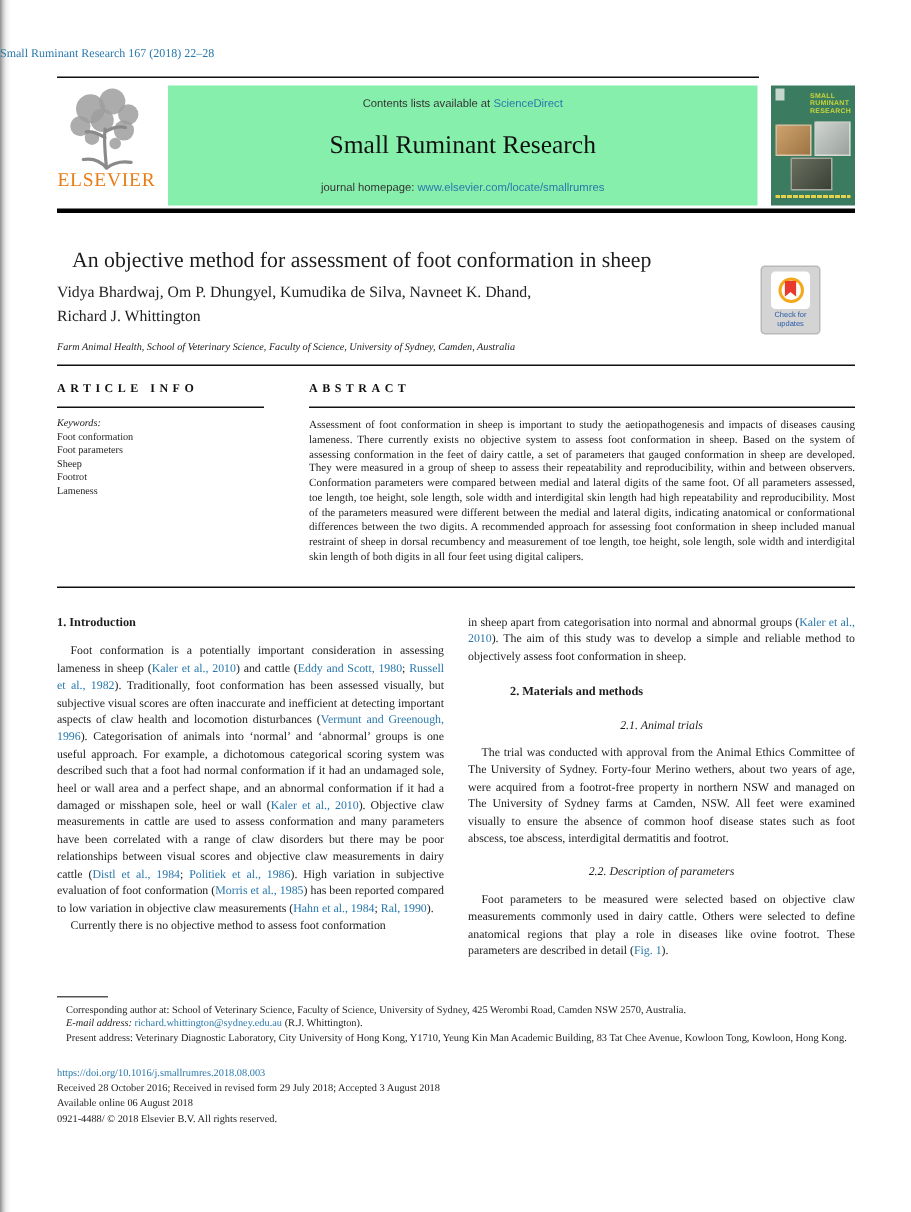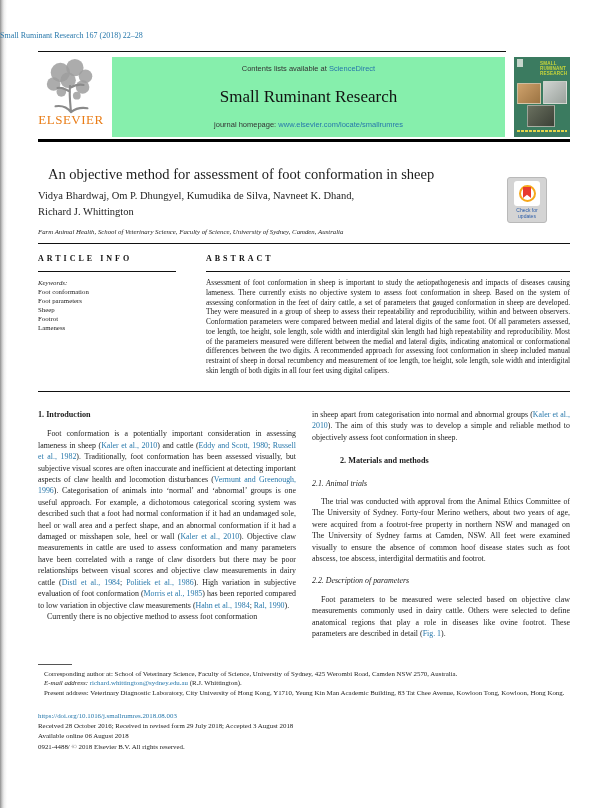--- a/index.html
+++ b/index.html
@@ -62,21 +62,21 @@
   .ri-left{left:38px;width:138px;}
   .ri-right{left:206px;width:364px;}
   .kw-label{left:38px;top:279px;font-size:6.8px;font-style:italic;}
   .kw-list{left:38px;top:288px;width:150px;font-size:6.8px;line-height:8.9px;}
   .abstract{left:206px;top:278px;width:364px;font-size:7.4px;line-height:9.75px;text-align:justify;}
 
   .col{top:409px;width:258px;font-size:7.9px;line-height:11.4px;text-align:justify;}
   .col-l{left:38px;}
   .col-r{left:312px;}
   .sec-h{font-size:8.2px;font-weight:bold;margin:0 0 8px 0;text-align:left;}
-  .sub-h{font-size:7.9px;font-style:italic;font-weight:normal;margin:11px 0 7px 0;text-align:left;}
+  .sub-h{font-size:7.9px;font-style:italic;font-weight:normal;margin:11px 0 7px 0;text-align:center;}
   .col p{margin:0;font-family:Liberation Serif, serif;}
   .col p.ind{text-indent:9px;}
   .mt{margin-top:12px;margin-left:28px;}
 
   .fn-rule{left:38px;top:664px;width:34px;height:1px;background:#555;}
   .fns{left:38px;top:669px;width:532px;font-size:6.9px;line-height:9.3px;}
   .fns .fline{text-indent:6px;}
   .em-label{font-style:italic;}
   .footer-block{left:38px;top:711px;width:532px;font-size:6.9px;line-height:10.2px;}
 </style>

